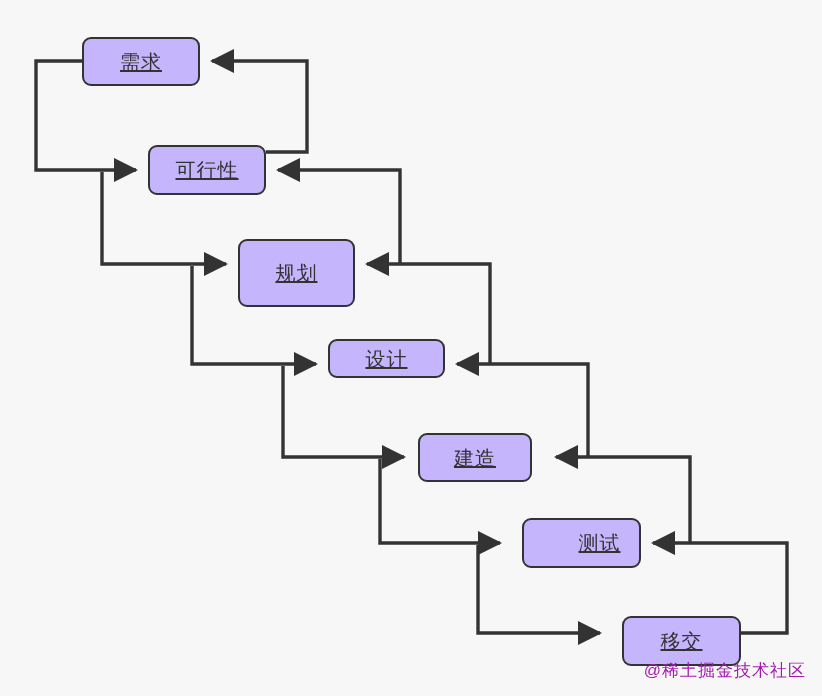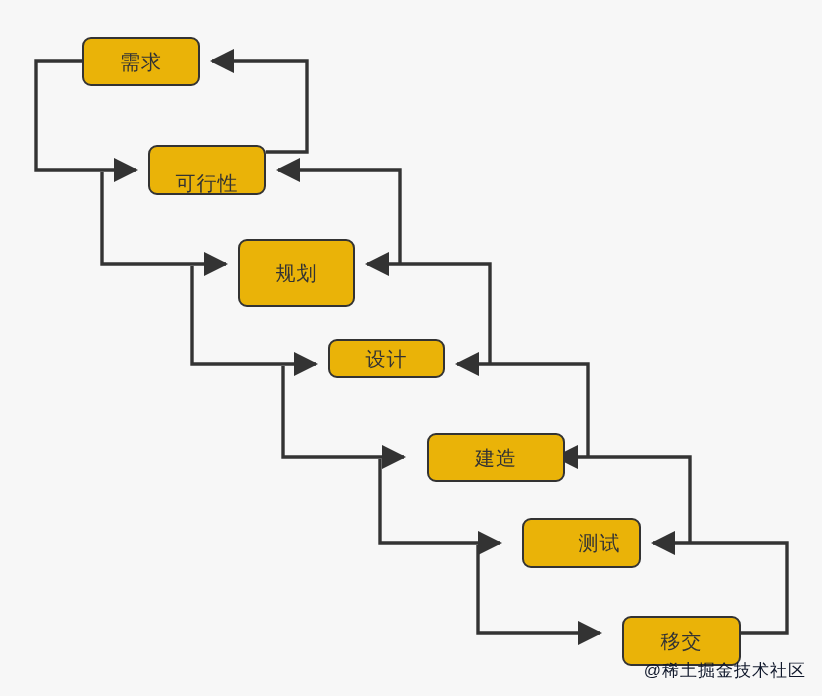--- a/index.html
+++ b/index.html
@@ -21,42 +21,43 @@
   #diagram-svg {
     position: absolute;
     top: 0;
     left: 0;
     width: 822px;
     height: 696px;
   }
   .node-box {
     position: absolute;
     box-sizing: border-box;
-    background: #eab308;
+    background: #c4b5fd;
     border: 2.6px solid #333333;
     border-radius: 9px;
     display: flex;
     align-items: center;
     justify-content: center;
     color: #333333;
     font-size: 20px;
     letter-spacing: 1px;
     line-height: 1;
     z-index: 5;
+    text-decoration: underline;
   }
   .node-label {
     display: block;
     white-space: nowrap;
   }
   #watermark {
     position: absolute;
     right: 16px;
     bottom: 14px;
     font-size: 17px;
-    color: #0f172a;
+    color: #a21caf;
     letter-spacing: 1px;
     white-space: nowrap;
     z-index: 9;
     user-select: none;
   }
 </style>
 </head>
 <body>
 
 <div id="canvas">
@@ -97,33 +98,33 @@
 
       <path d="M 741 633 L 787 633 L 787 543 L 653 543" marker-end="url(#arrow-left)"></path>
 
     </g>
   </svg>
 
   <div class="node-box" style="left:82px; top:37px; width:118px; height:49px;">
     <span class="node-label">需求</span>
   </div>
 
-  <div class="node-box" style="left:148px; top:145px; width:118px; height:50px;align-items:flex-end;">
+  <div class="node-box" style="left:148px; top:145px; width:118px; height:50px;">
     <span class="node-label">可行性</span>
   </div>
 
   <div class="node-box" style="left:238px; top:239px; width:117px; height:68px;">
     <span class="node-label">规划</span>
   </div>
 
   <div class="node-box" style="left:328px; top:339px; width:117px; height:39px;">
     <span class="node-label">设计</span>
   </div>
 
-  <div class="node-box" style="left:427px; top:433px; width:138px; height:49px;align-items:center;">
+  <div class="node-box" style="left:418px; top:433px; width:114px; height:49px;align-items:center;">
     <span class="node-label">建造</span>
   </div>
 
   <div class="node-box" style="left:522px; top:518px; width:119px; height:50px;padding-left:36px;">
     <span class="node-label">测试</span>
   </div>
 
   <div class="node-box" style="left:622px; top:616px; width:119px; height:50px;">
     <span class="node-label">移交</span>
   </div>

